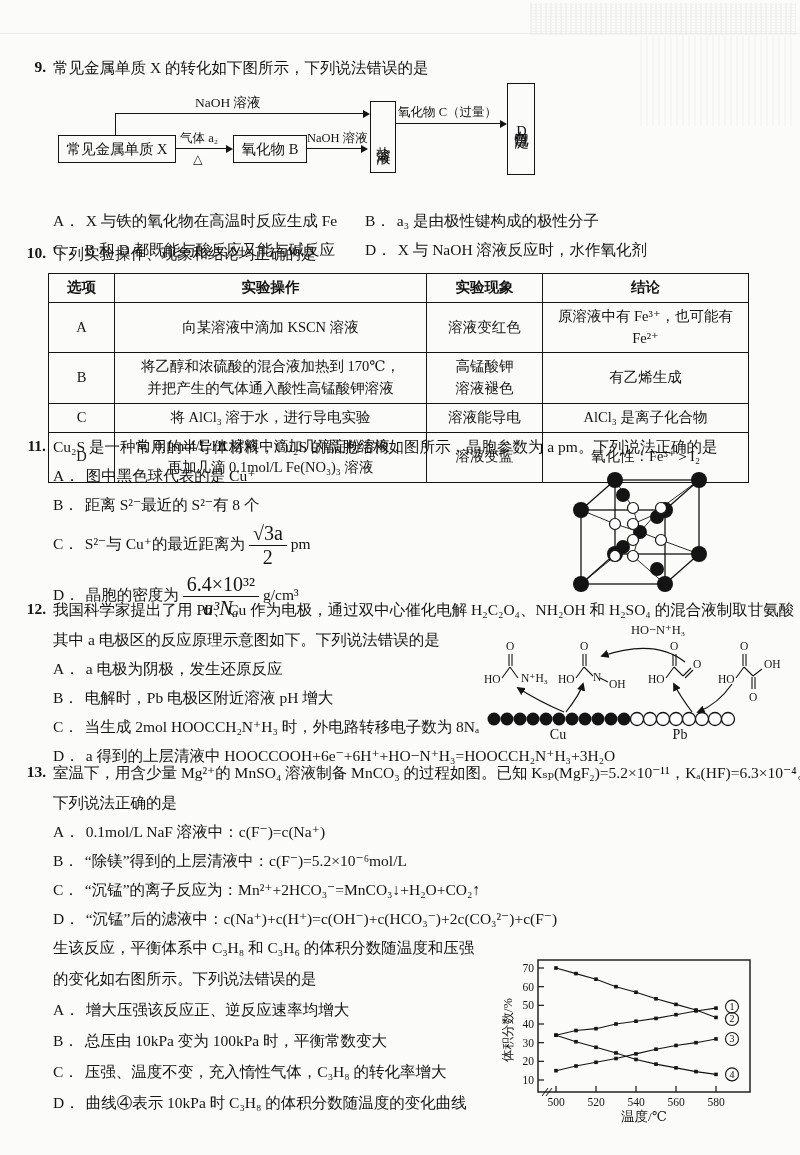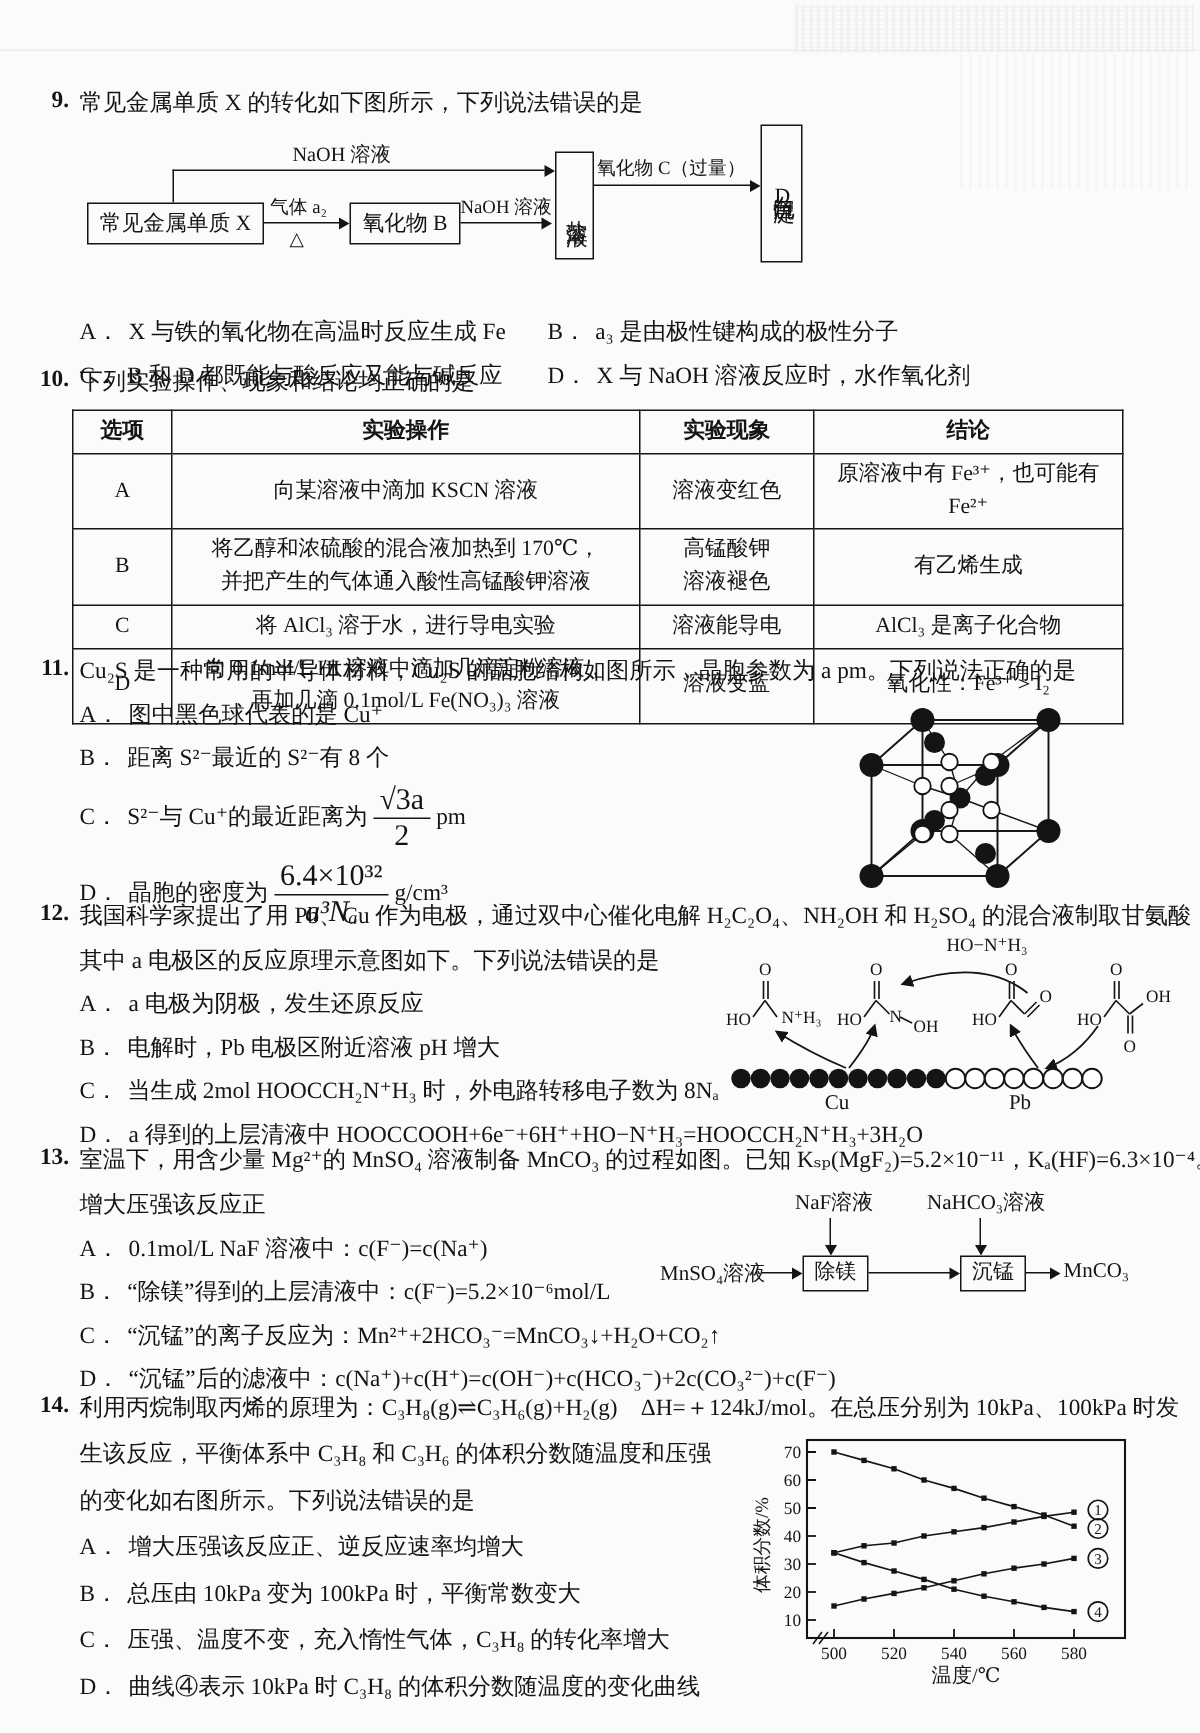--- a/index.html
+++ b/index.html
@@ -305,51 +305,29 @@
       <text x="78" y="119" font-size="14" text-anchor="middle">Cu</text>
       <text x="200" y="119" font-size="14" text-anchor="middle">Pb</text>
     </svg>
   </div>
 
   <div class="q" style="top:763px;">
     <div class="qhead">
       <span class="qnum">13.</span>
       <span class="qline">室温下，用含少量 Mg²⁺的 MnSO₄ 溶液制备 MnCO₃ 的过程如图。已知 Kₛₚ(MgF₂)=5.2×10⁻¹¹，Kₐ(HF)=6.3×10⁻⁴。</span>
     </div>
-    <div class="qline indent" style="margin-top:9px;">增大压强该反应正</div>
+    <div class="qline indent" style="margin-top:9px;">下列说法正确的是</div>
     <div class="opt"><span class="olabel">A．</span><span>0.1mol/L NaF 溶液中：c(F⁻)=c(Na⁺)</span></div>
     <div class="opt"><span class="olabel">B．</span><span>“除镁”得到的上层清液中：c(F⁻)=5.2×10⁻⁶mol/L</span></div>
     <div class="opt"><span class="olabel">C．</span><span>“沉锰”的离子反应为：Mn²⁺+2HCO₃⁻=MnCO₃↓+H₂O+CO₂↑</span></div>
     <div class="opt"><span class="olabel">D．</span><span>“沉锰”后的滤液中：c(Na⁺)+c(H⁺)=c(OH⁻)+c(HCO₃⁻)+2c(CO₃²⁻)+c(F⁻)</span></div>
 
-    <div class="fig" style="left:420px;top:30px;width:360px;height:72px;position:absolute;">
-      <div class="flbl" style="left:90px;top:0;font-size:14px;">NaF溶液</div>
-      <div class="flbl" style="left:178px;top:0;font-size:14px;">NaHCO₃溶液</div>
-      <div class="vline" style="left:113px;top:19px;height:18px;"></div>
-      <div class="ad" style="left:109.5px;top:37px;"></div>
-      <div class="vline" style="left:213px;top:19px;height:18px;"></div>
-      <div class="ad" style="left:209.5px;top:37px;"></div>
-      <div class="flbl" style="left:0;top:47px;font-size:14px;">MnSO₄溶液</div>
-      <div class="hline" style="left:68px;top:55px;width:22px;"></div>
-      <div class="ar" style="left:88px;top:51.5px;"></div>
-      <div class="fbox" style="left:95px;top:44px;width:42px;height:22px;line-height:22px;font-size:14px;">除镁</div>
-      <div class="hline" style="left:139px;top:55px;width:56px;"></div>
-      <div class="ar" style="left:193px;top:51.5px;"></div>
-      <div class="fbox" style="left:200px;top:44px;width:42px;height:22px;line-height:22px;font-size:14px;">沉锰</div>
-      <div class="hline" style="left:244px;top:55px;width:18px;"></div>
-      <div class="ar" style="left:260px;top:51.5px;"></div>
-      <div class="flbl" style="left:269px;top:47px;font-size:14px;">MnCO₃</div>
-    </div>
   </div>
 
   <div class="q" style="top:928px;">
-    <div class="qhead">
-      <span class="qnum">14.</span>
-      <span class="qline">利用丙烷制取丙烯的原理为：C₃H₈(g)⇌C₃H₆(g)+H₂(g)　ΔH=＋124kJ/mol。在总压分别为 10kPa、100kPa 时发</span>
-    </div>
     <div class="qline indent" style="margin-top:10px;">生该反应，平衡体系中 C₃H₈ 和 C₃H₆ 的体积分数随温度和压强</div>
     <div class="qline indent" style="margin-top:10px;">的变化如右图所示。下列说法错误的是</div>
     <div class="opt" style="margin-top:10px;"><span class="olabel">A．</span><span>增大压强该反应正、逆反应速率均增大</span></div>
     <div class="opt" style="margin-top:10px;"><span class="olabel">B．</span><span>总压由 10kPa 变为 100kPa 时，平衡常数变大</span></div>
     <div class="opt" style="margin-top:10px;"><span class="olabel">C．</span><span>压强、温度不变，充入惰性气体，C₃H₈ 的转化率增大</span></div>
     <div class="opt" style="margin-top:10px;"><span class="olabel">D．</span><span>曲线④表示 10kPa 时 C₃H₈ 的体积分数随温度的变化曲线</span></div>
 
     <svg class="fig" id="chart-svg" style="left:478px;top:26px;" width="305" height="172" viewBox="0 0 305 172">
         <rect x="40" y="6" width="212" height="132" fill="none" stroke="#141414" stroke-width="1.4"></rect>
         <path d="M44,142 l6,-8 M48,142 l6,-8" stroke="#141414" stroke-width="1" fill="none"></path>

